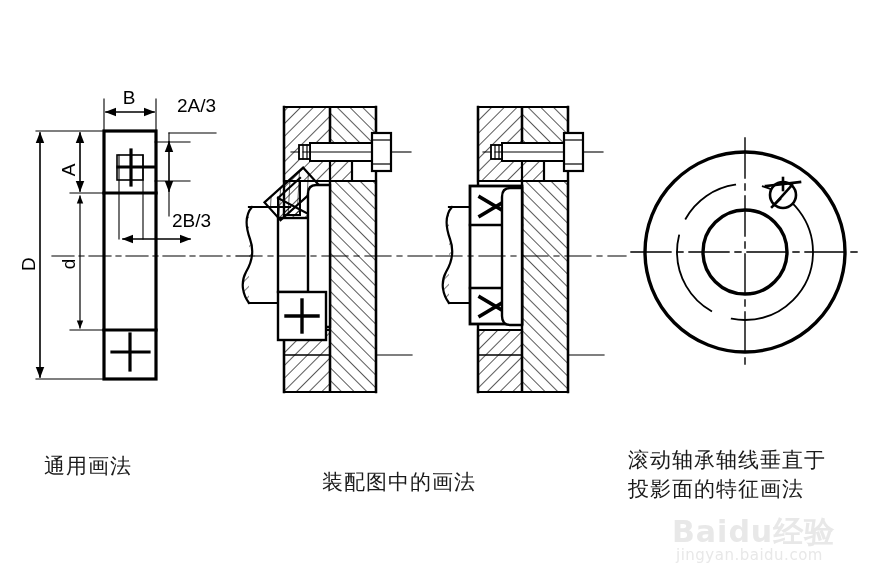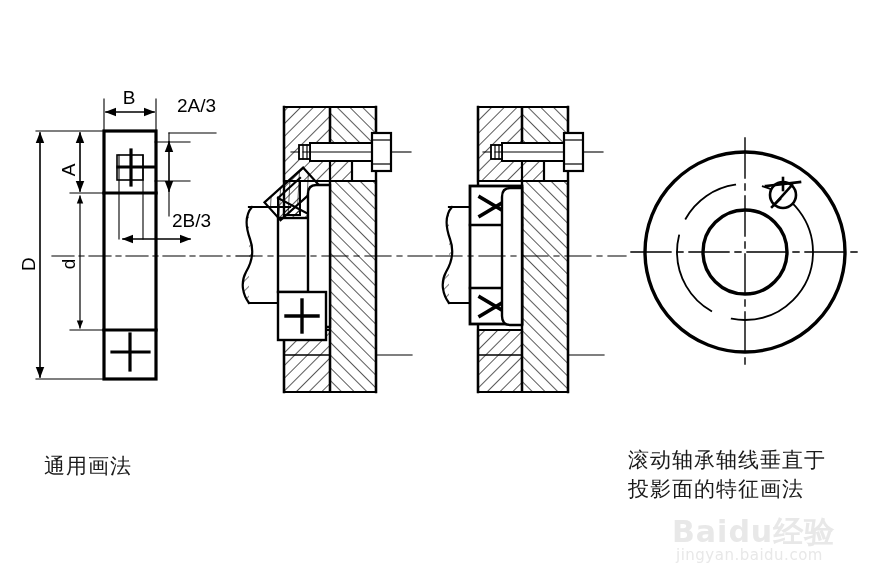--- a/index.html
+++ b/index.html
@@ -266,20 +266,21 @@
           <line x1="783" y1="178" x2="783" y2="190" stroke-width="2.6"></line>
           <line x1="772" y1="207" x2="780" y2="199" stroke-width="2.6"></line>
         </g>
       </g>
 
     </g>
   </svg>
 
   <div class="caption" id="caption-general">通用画法</div>
 
+  <div class="caption" id="caption-assembly">装配图中的画法</div>
 
   <div class="caption" id="caption-axis">滚动轴承轴线垂直于
 投影面的特征画法</div>
 
   <div class="watermark" id="wm-main">Baidu经验</div>
   <div class="watermark" id="wm-sub">jingyan.baidu.com</div>
 
 </div>
 
 </body></html>

